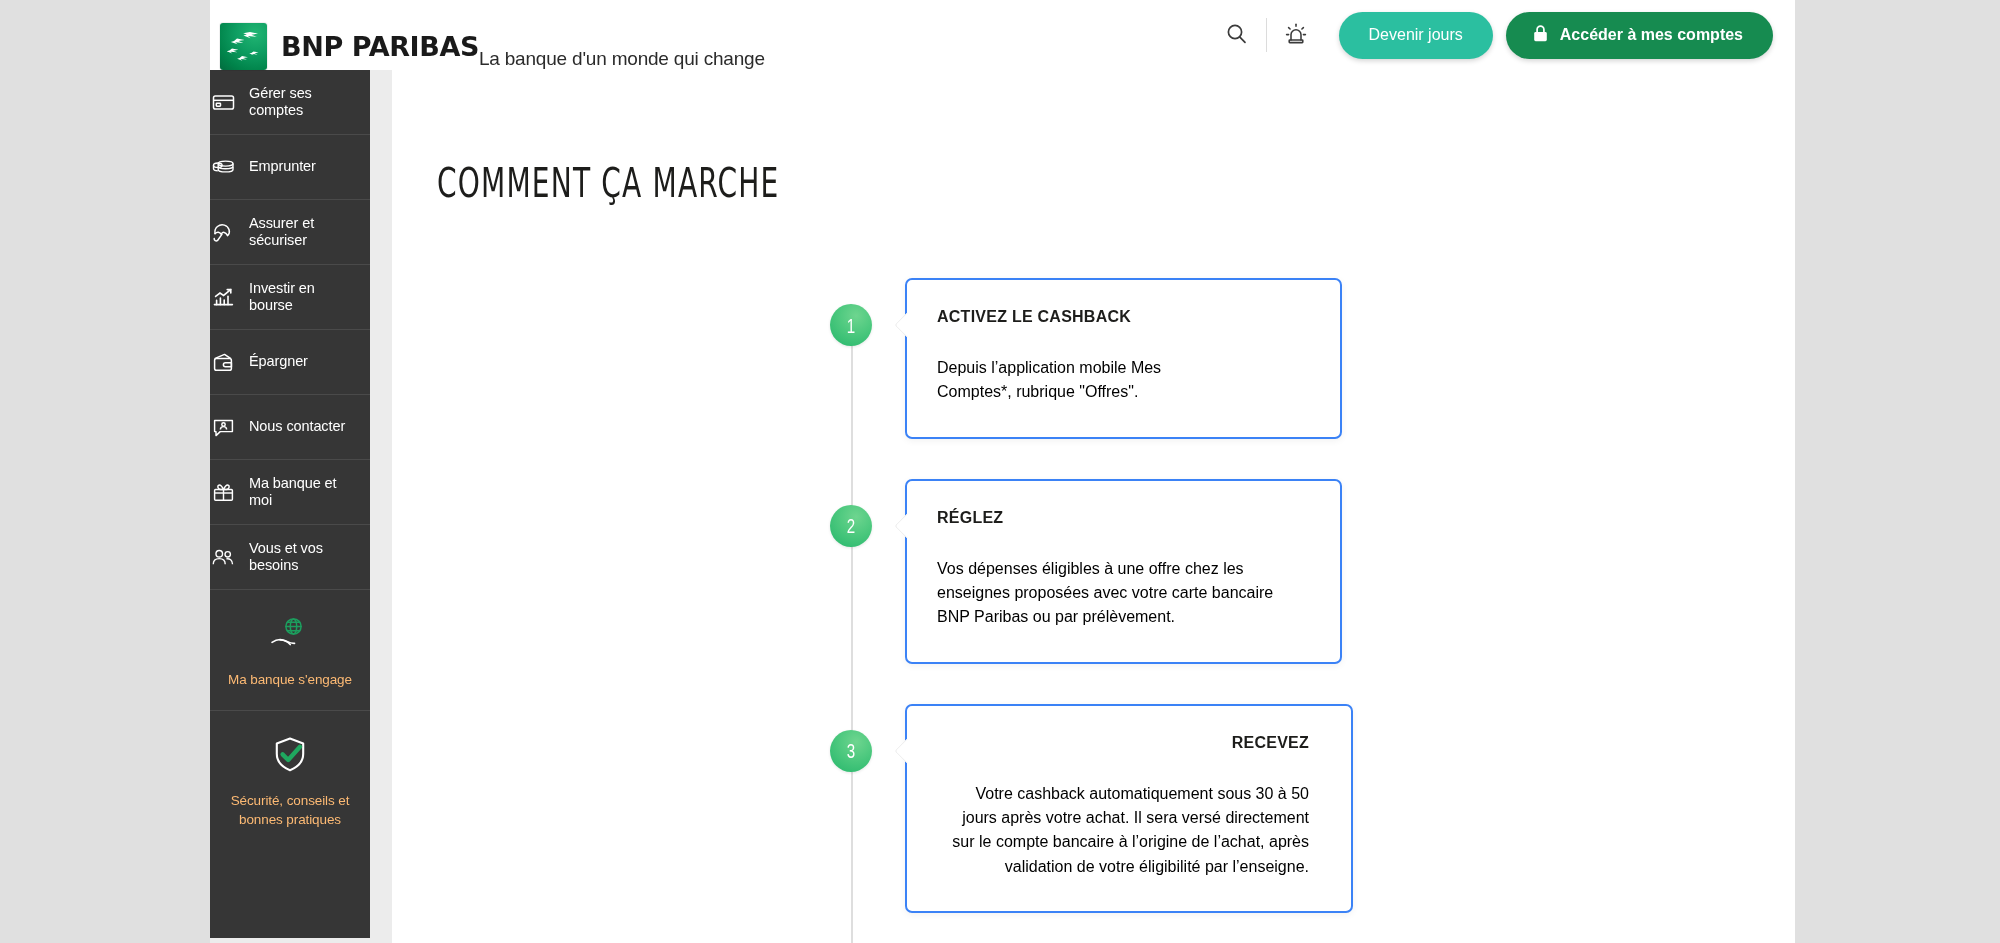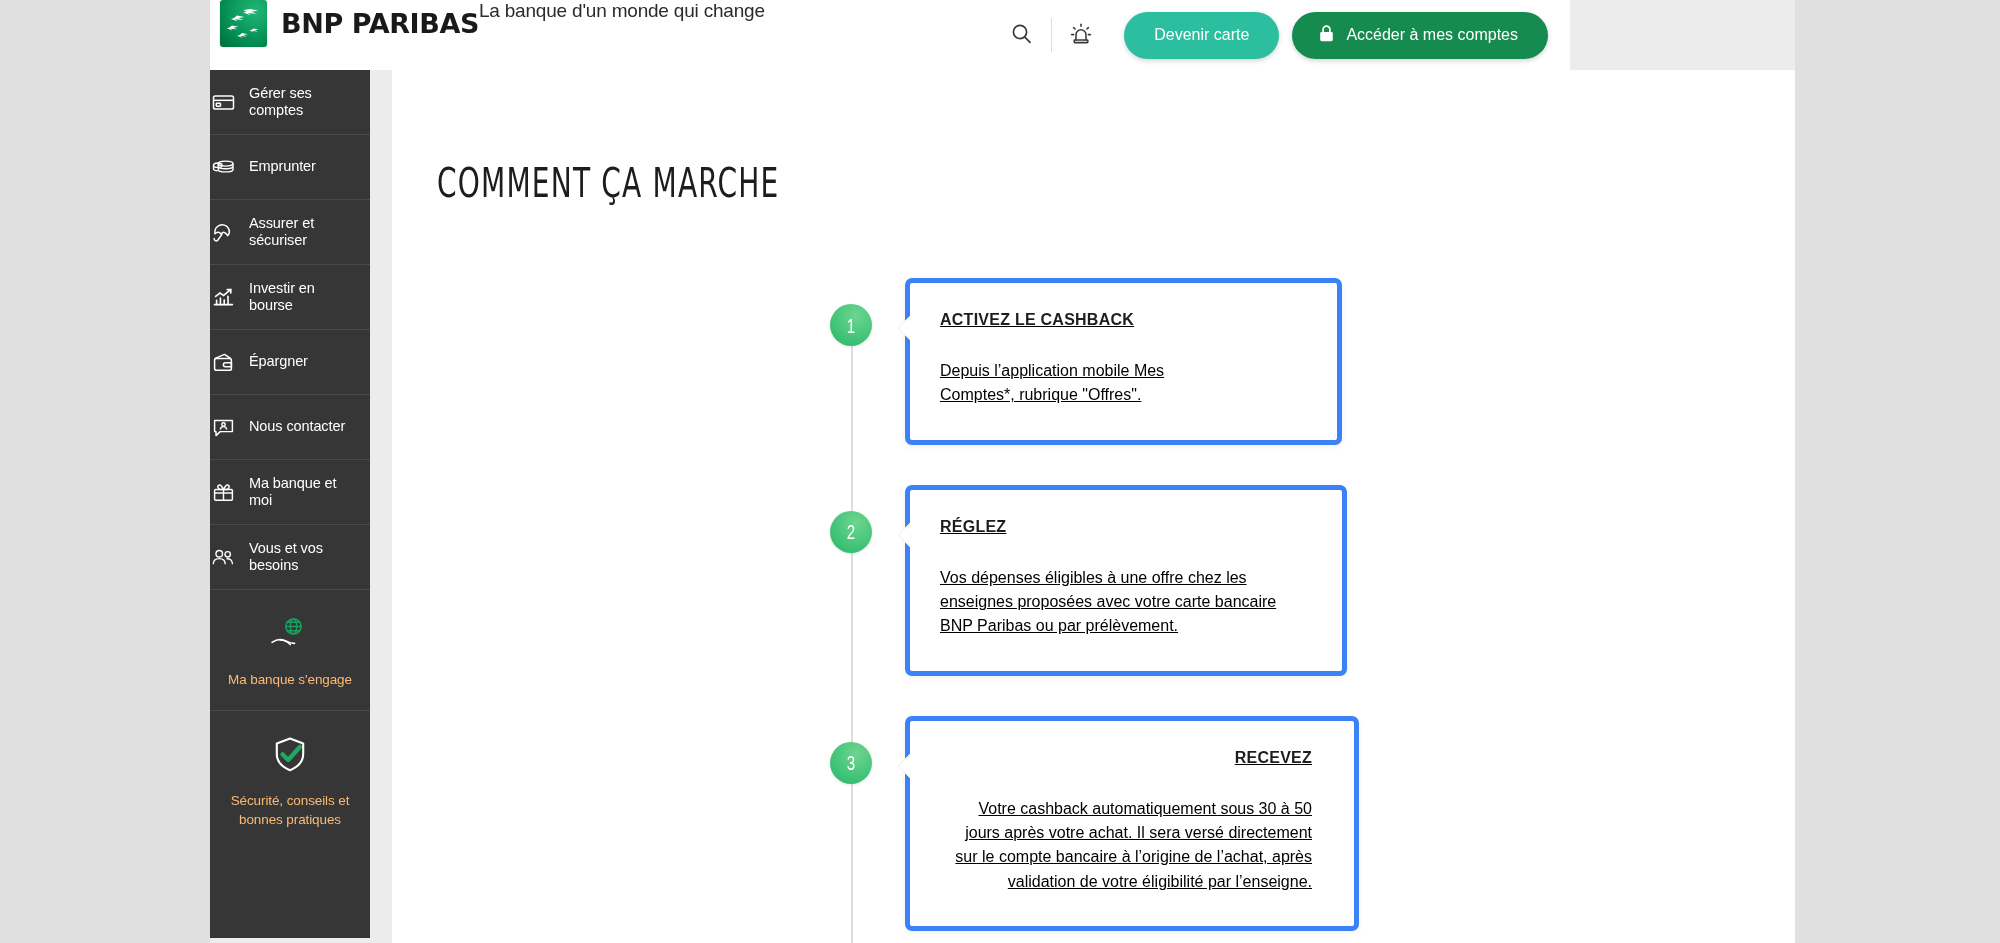--- a/index.html
+++ b/index.html
@@ -24,25 +24,25 @@
     top: 0;
     width: 1585px;
     height: 943px;
     background: #ececec;
   }
 
   
   .header {
     position: absolute;
     left: 0; top: 0;
-    width: 1360px;
+    width: 1585px;
     height: 70px;
     background: #ffffff;
     display: flex;
-    align-items: flex-start;
+    align-items: flex-end;
     z-index: 20;
   }
 
   .brand {
     display: flex;
     align-items: center;
     margin-left: 10px;
     gap: 14px;
   }
 
@@ -118,20 +118,21 @@
     background: #2bbfa0;
     height: 47px;
     padding: 0 30px;
     margin-left: 14px;
   }
   .btn-secondary {
     background: #168b50;
     height: 47px;
     padding: 0 30px 0 26px;
     margin-left: 13px;
+    font-weight: bold;
   }
 
   
   .sidebar {
     position: absolute;
     left: 0;
     top: 70px;
     width: 160px;
     height: 868px;
     background: #363636;
@@ -256,26 +257,25 @@
     font-weight: 300;
     line-height: 1;
     transform: scaleX(0.72);
   }
 
   .card {
     position: relative;
     margin-left: 33px;
     width: 460px;
     background: #ffffff;
-    border: 5px solid #3b82f6;
+    border: 2px solid #3b82f6;
     border-radius: 7px;
     box-shadow: 0 2px 7px rgba(0,0,0,.055);
     padding: 28px 42px 32px 30px;
     z-index: 2;
-    text-decoration: underline;
   }
   
   .card::before {
     content: "";
     position: absolute;
     left: -9px;
     top: 36px;
     width: 17px;
     height: 17px;
     background: #ffffff;
@@ -352,21 +352,21 @@
             <line x1="14" y1="4.3" x2="14" y2="6.3"></line>
             <line x1="6.6" y1="7.6" x2="8.1" y2="9"></line>
             <line x1="21.4" y1="7.6" x2="19.9" y2="9"></line>
             <line x1="4.6" y1="14.6" x2="6.6" y2="14.6"></line>
             <line x1="23.4" y1="14.6" x2="21.4" y2="14.6"></line>
           </svg>
         </span>
       </button>
 
       <button class="btn btn-primary">
-        <span>Devenir carte</span>
+        <span>Devenir jours</span>
       </button>
 
       <button class="btn btn-secondary">
         <span>
           <svg width="17" height="19" viewBox="0 0 17 19" fill="none" stroke="#ffffff" stroke-width="1.7">
             <rect x="2.2" y="8" width="12.6" height="9.2" rx="1.4" fill="#ffffff" stroke="none"></rect>
             <path d="M5.1 8 V5.6 a3.4 3.4 0 0 1 6.8 0 V8"></path>
           </svg>
         </span>
         <span>Accéder à mes comptes</span>

